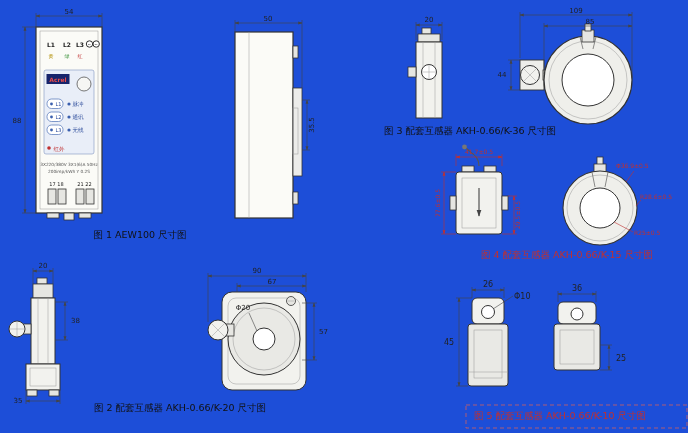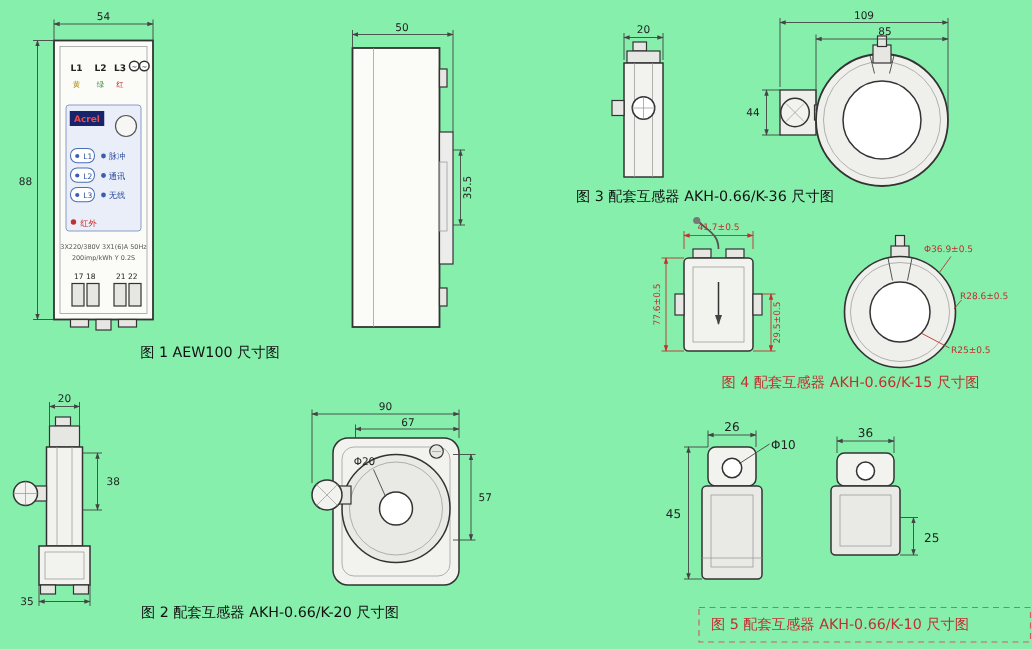--- a/index.html
+++ b/index.html
@@ -1,16 +1,16 @@
 <!DOCTYPE html>
 <html><head>
 <meta charset="utf-8">
 <style>
   html,body{margin:0;padding:0;background:#e9e9e9;font-family:"DejaVu Sans",sans-serif}
-  .sheet{position:relative;width:688px;height:433px;background:#86efac;overflow:hidden;margin:0}
+  .sheet{position:relative;width:688px;height:433px;background:#1d4ed8;overflow:hidden;margin:0}
   svg{display:block}
   text{font-family:"DejaVu Sans",sans-serif;fill:#222}
   .dim{font-size:7px}
   .dim8{font-size:8px}
   .dimR{font-size:6px;fill:#c03030}
   .cap{font-size:9.5px;fill:#111}
   .capR{fill:#c03030}
   .tiny{font-size:4.3px;fill:#555}
   .lbl6{font-size:6px;font-weight:bold}
   .lbl5{font-size:5px}

